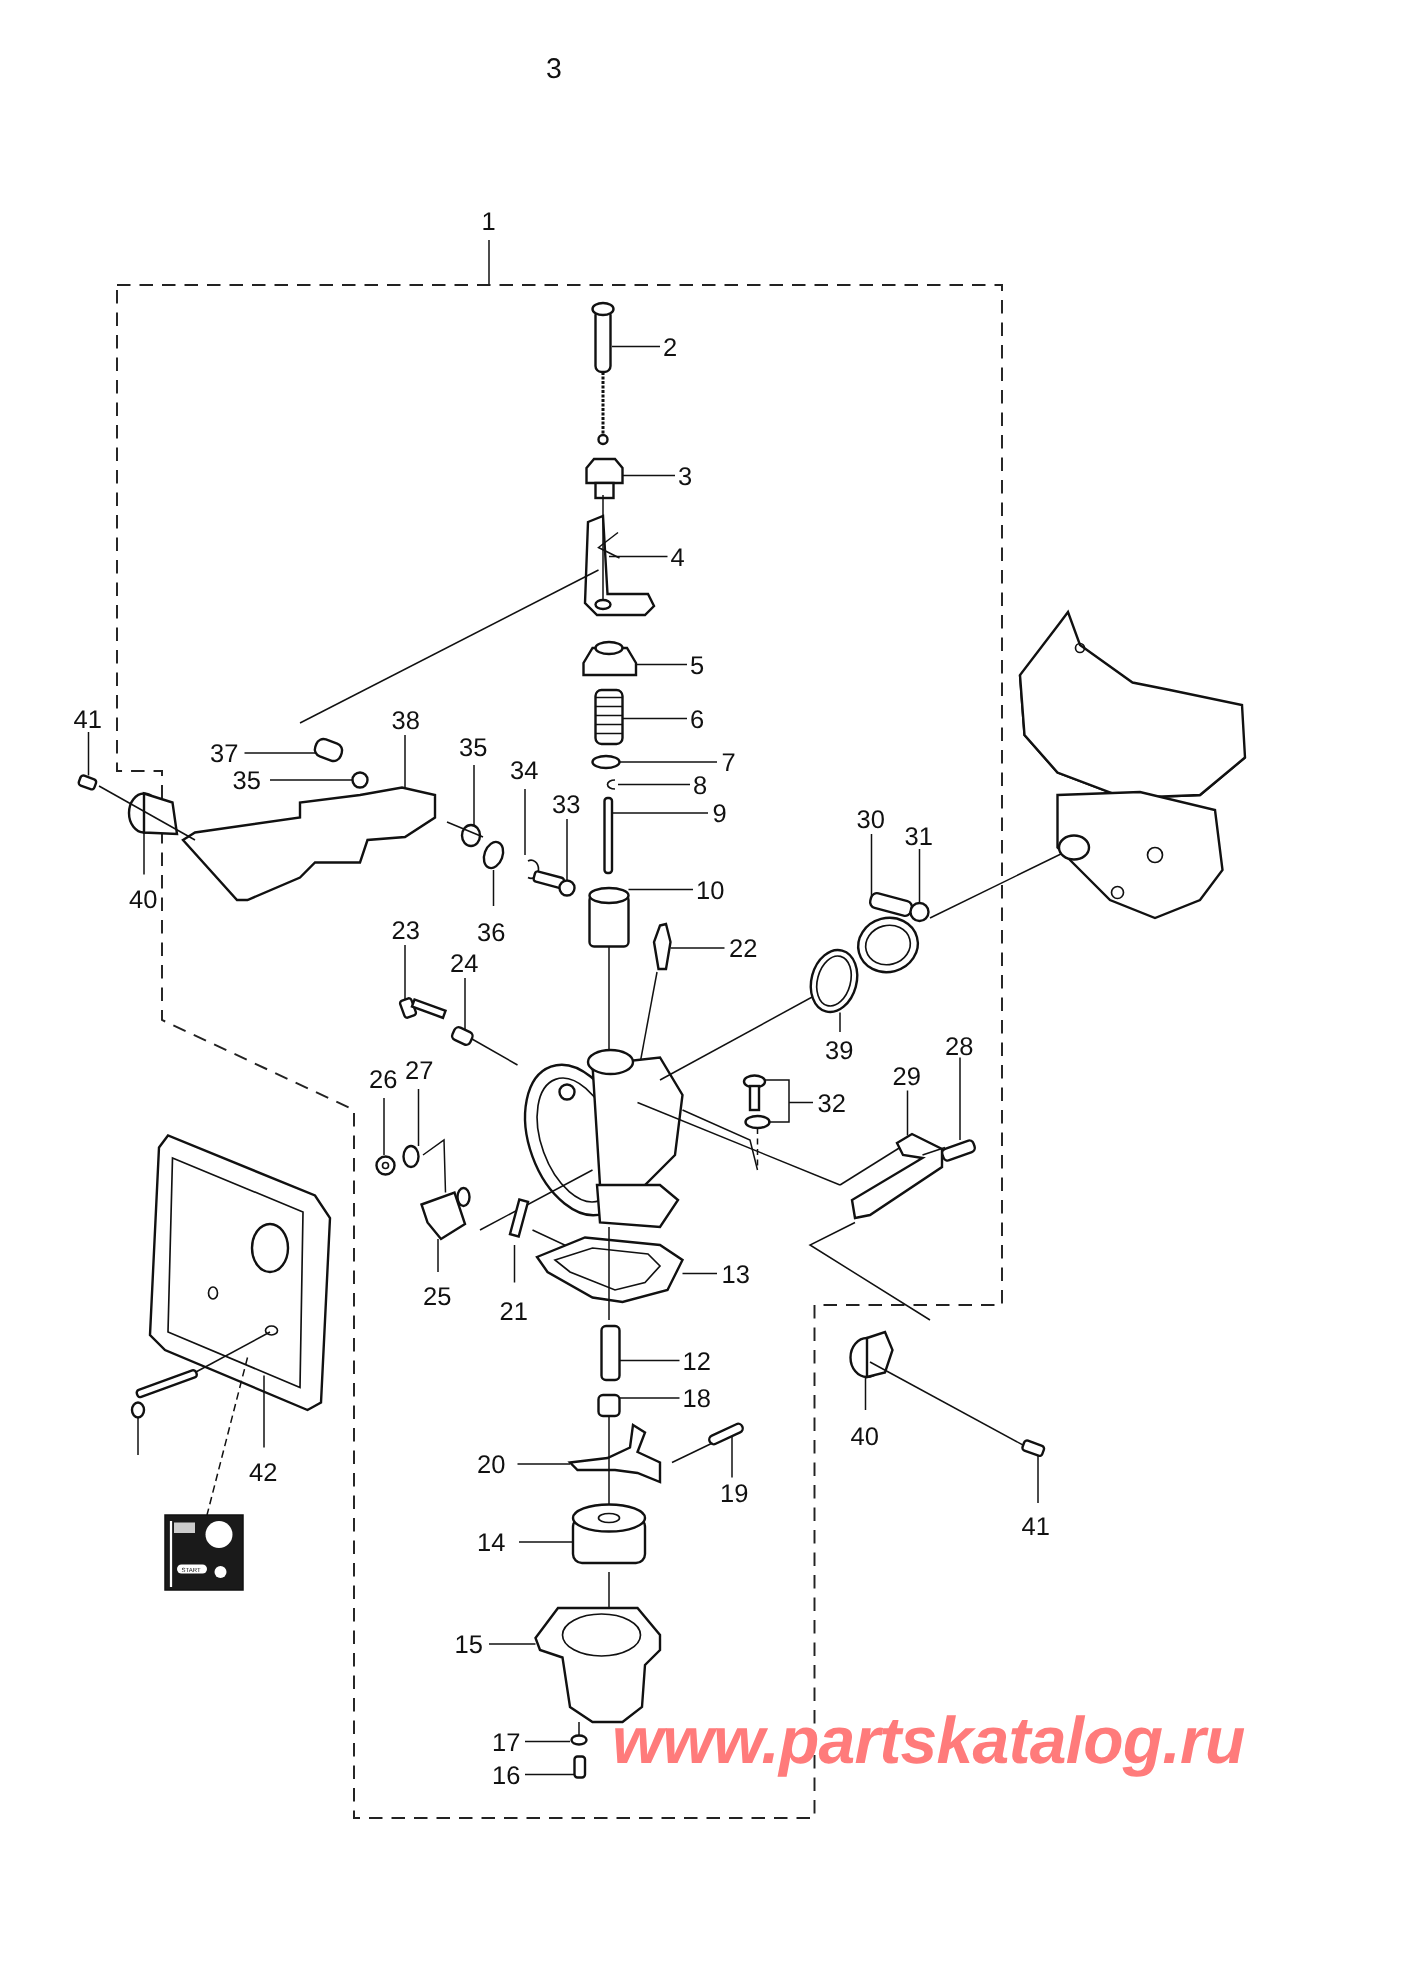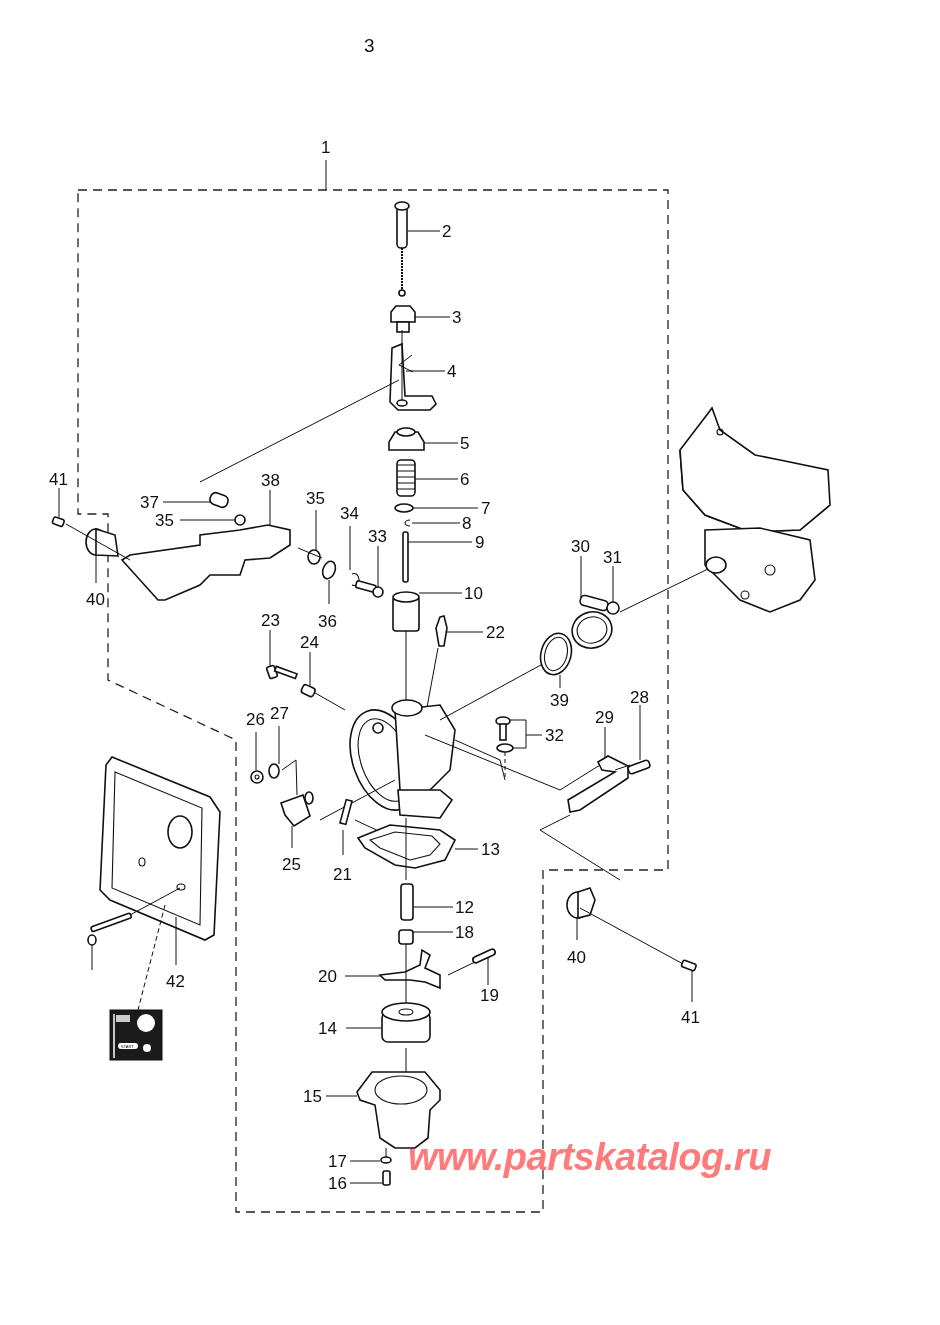--- a/index.html
+++ b/index.html
@@ -3,21 +3,21 @@
 <meta charset="utf-8">
 <style>
   html, body { margin: 0; padding: 0; background: #ffffff; }
   body { width: 940px; height: 1325px; position: relative; overflow: hidden;
          font-family: "Liberation Sans", sans-serif; }
   #diagram { position: absolute; left: 0; top: 0; }
   .callout { font-family: "Liberation Sans", sans-serif; font-size: 17px; fill: #111; }
   .page-num { font-family: "Liberation Sans", sans-serif; font-size: 19px; fill: #111; }
   .watermark { position: absolute; left: 408px; top: 1136px;
                font-family: "Liberation Sans", sans-serif; font-weight: bold; font-style: italic;
-               font-size: 38px; color: #ff7b7b; letter-spacing: -0.5px; white-space: nowrap; }
+               font-size: 44px; color: #ff7b7b; letter-spacing: -0.5px; white-space: nowrap; }
   .part { fill: #fff; stroke: #111; stroke-width: 1.6; }
   .part-thin { fill: none; stroke: #111; stroke-width: 1.1; }
   .lead { stroke: #111; stroke-width: 1; fill: none; }
   .dash { stroke: #222; stroke-width: 1.3; fill: none; stroke-dasharray: 9 6; }
 </style>
 </head>
 <body>
 
 <svg id="diagram" width="940" height="1325" viewBox="0 0 940 1325" xmlns="http://www.w3.org/2000/svg">
 

